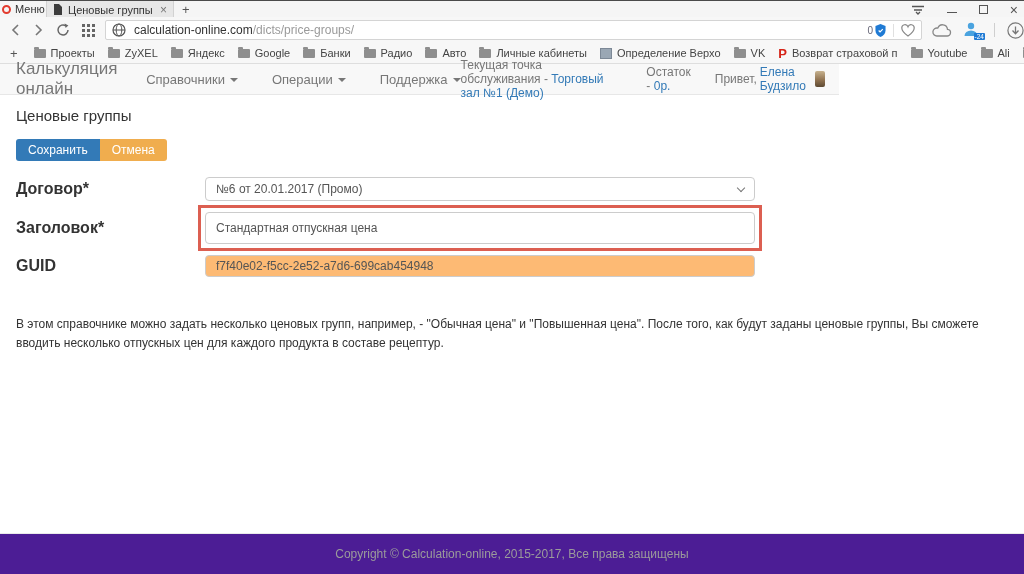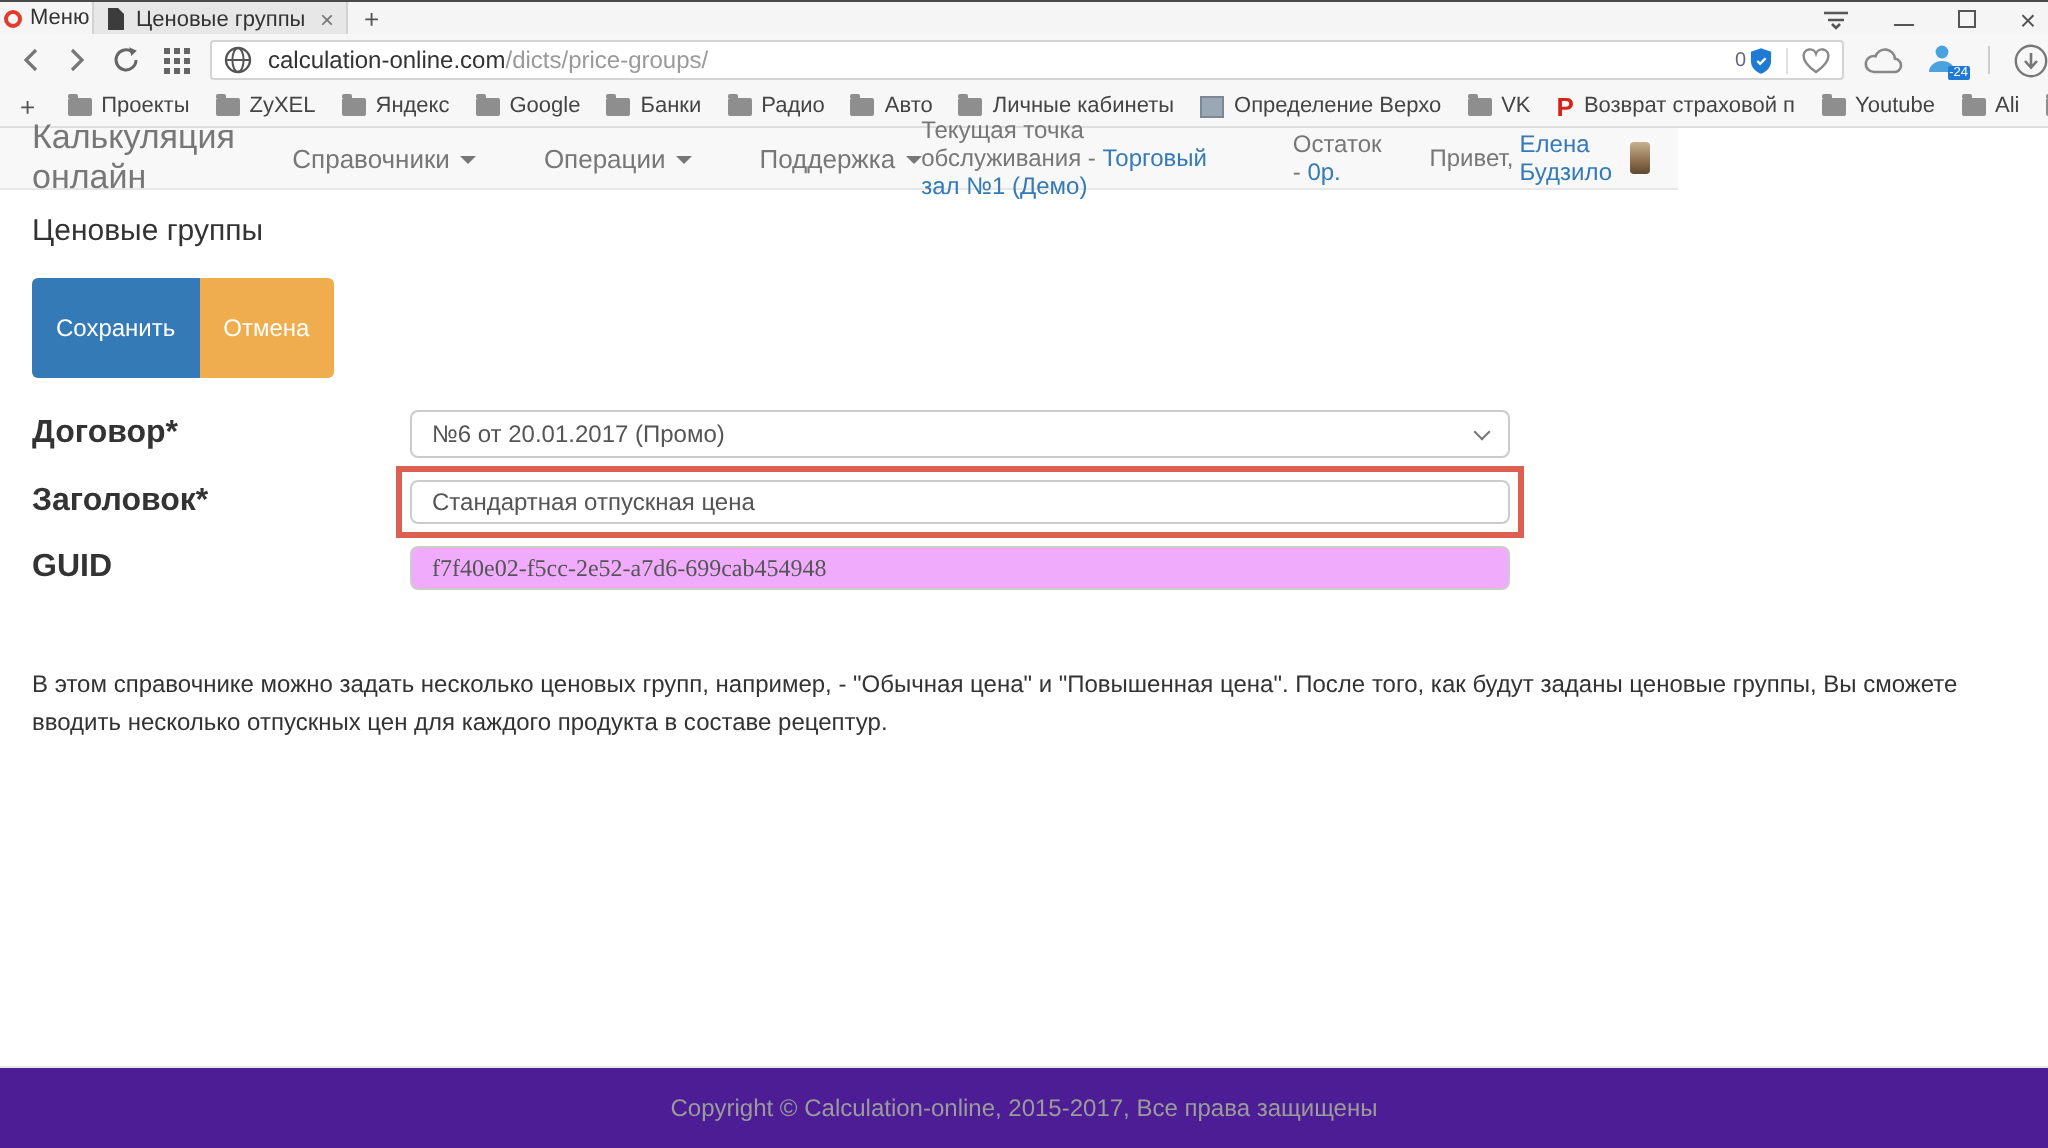--- a/index.html
+++ b/index.html
@@ -52,34 +52,34 @@
   .caret { width:0; height:0; border-top:4px solid #777; border-left:4px solid transparent; border-right:4px solid transparent; margin-top:2px; }
   .nav-right { margin-left:auto; margin-right:14px; display:flex; align-items:center; gap:24px; font-size:12px; color:#777; }
   a.bluelink { color:#337ab7; text-decoration:none; }
   .userbox { display:flex; align-items:center; gap:3px; }
   .avatar { width:16px; height:16px; border-radius:2px; background:linear-gradient(180deg,#c7b28e 0%,#8d6f4e 60%,#5d4a33 100%); }
 
   
   .content { position:absolute; top:95px; left:0; width:1024px; padding:0 16px; }
   .page-title { font-size:15px; color:#333; font-weight:normal; margin-top:12px; }
   .btn-row { margin-top:15px; display:inline-flex; }
-  .btn { font-size:12px; color:#fff; padding:18px 12px; border:none; cursor:pointer; }
+  .btn { font-size:12px; color:#fff; padding:4px 12px; border:none; cursor:pointer; }
   .btn-save { background:#337ab7; border-radius:3px 0 0 3px; }
   .btn-cancel { background:#f0ad4e; border-radius:0 3px 3px 0; }
 
   .form { margin-top:16px; }
   .frow { display:flex; margin-bottom:11px; align-items:center; }
   .flabel { width:173px; text-align:left; font-size:16px; font-weight:bold; color:#333; }
   .fcell { margin-left:16px; width:550px; position:relative; }
   .selectbox { height:24px; border:1px solid #ccc; border-radius:4px; background:#fff; display:flex; align-items:center; padding:0 10px; font-size:12px; color:#555; }
   .selectbox .val { flex:1; }
   .chev { width:6px; height:6px; border-right:1.5px solid #777; border-bottom:1.5px solid #777; transform:rotate(45deg); margin-top:-3px; }
   .hl-wrap { border:3px solid #dc5f51; padding:4px; margin:-7px; }
-  .txt-input { width:100%; height:22px; border:1px solid #ccc; border-radius:4px; padding:0 10px; font-size:12px; color:#555; font-family:"Liberation Sans",sans-serif; }
-  .readonly { height:22px; background:#f0abfc; border:1px solid #ccc; border-radius:4px; display:flex; align-items:center; padding:0 10px; font-size:12px; color:#555;font-family:Liberation Serif, serif; }
+  .txt-input { width:100%; height:32px; border:1px solid #ccc; border-radius:4px; padding:0 10px; font-size:12px; color:#555; font-family:"Liberation Sans",sans-serif; }
+  .readonly { height:22px; background:#fdba74; border:1px solid #ccc; border-radius:4px; display:flex; align-items:center; padding:0 10px; font-size:12px; color:#555; }
   .descr { margin-top:38px; font-size:12px; color:#333; line-height:1.6; max-width:994px; }
 
   .footer { position:absolute; bottom:0; left:0; width:1024px; height:41px; background:#4c1d95; border-top:1px solid #eaeaea; text-align:center; }
   .footer span { font-size:12px; color:#9b9b9b; line-height:41px; }
 
   .icon-svg { display:block; }
 </style>
 </head>
 <body>
 

